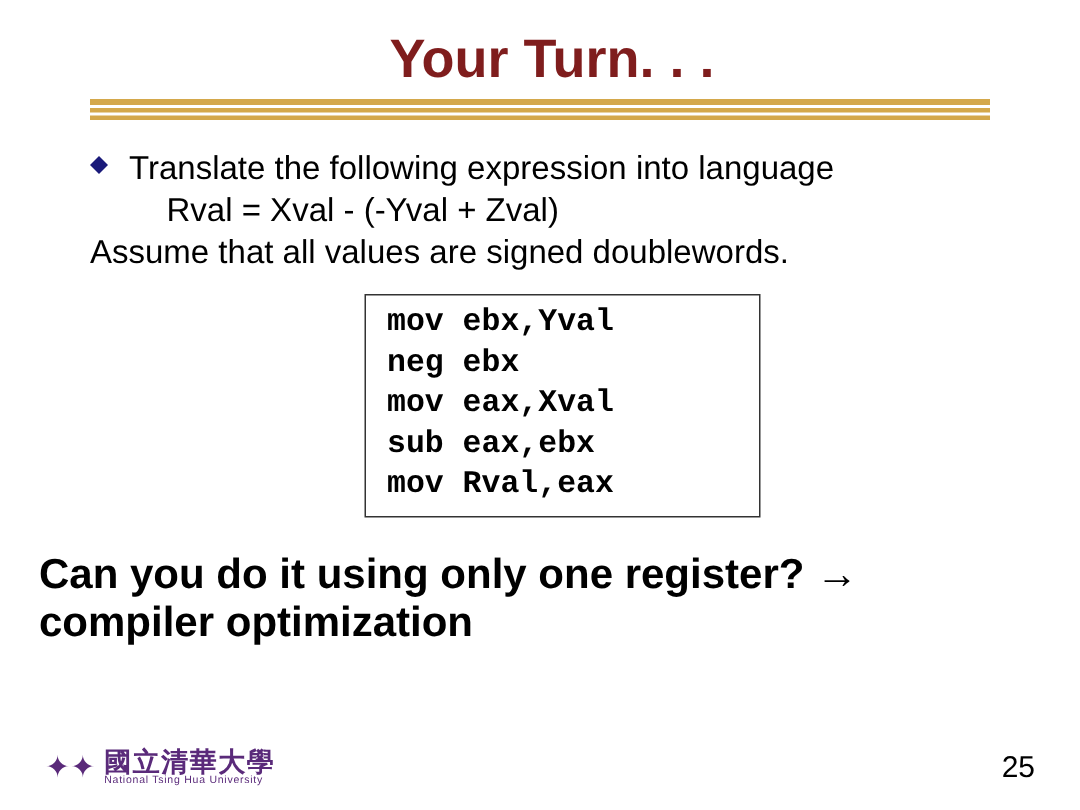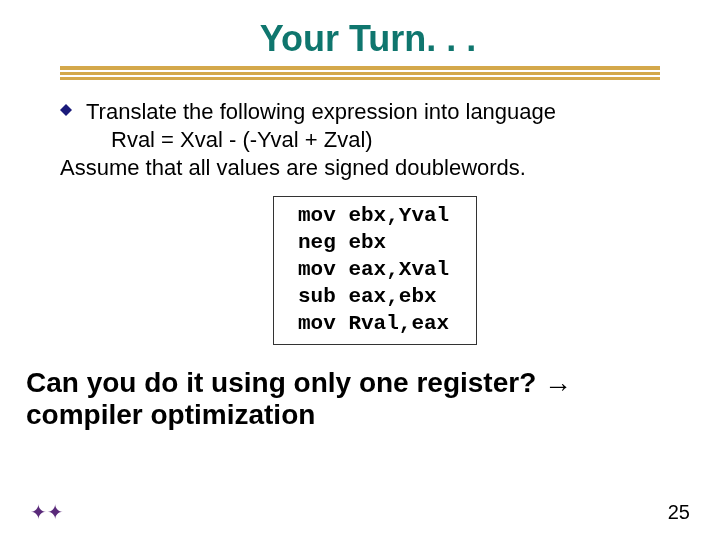--- a/index.html
+++ b/index.html
@@ -12,21 +12,21 @@
       overflow: hidden;
     }
     .title-area {
       text-align: center;
       padding-top: 18px;
     }
     .title {
       font-family: "Comic Sans MS", cursive, sans-serif;
       font-size: 36px;
       font-weight: bold;
-      color: #0f766e;
+      color: #7f1d1d;
       margin-left: 16px;
     }
     .underline-wrap {
       margin: 6px 60px 0 60px;
     }
     .underline {
       height: 3px;
       background: #d4a84b;
       margin-bottom: 2px;
     }
@@ -48,23 +48,23 @@
     .body-text {
       font-size: 22px;
       line-height: 1.28;
       color: #000;
     }
     .indent1 {
       margin-left: 25px;
     }
     .code-box {
       margin: 14px auto 0 auto;
-      width: 204px;
+      width: 264px;
       border: 1px solid #333;
-      padding: 6px 14px 6px 24px;
+      padding: 6px 14px 6px 14px;
       background: #fff;
     }
     .code-line {
       font-family: "Courier New", Courier, monospace;
       font-size: 21px;
       font-weight: bold;
       color: #000;
       white-space: pre;
       line-height: 1.28;
     }
@@ -140,15 +140,19 @@
     <div class="code-line">sub eax,ebx</div>
     <div class="code-line">mov Rval,eax</div>
   </div>
 </div>
 
 <div class="footnote">Can you do it using only one register? → compiler optimization</div>
 
 <div class="footer">
   <div class="logo-area">
     <span class="logo-glyph">✦✦</span>
+    <div class="logo-stack">
+      <span class="logo-text-cn">國立清華大學</span>
+      <span class="logo-text-en">National Tsing Hua University</span>
+    </div>
   </div>
   <div class="page-num">25</div>
 </div>
 
 </body></html>

